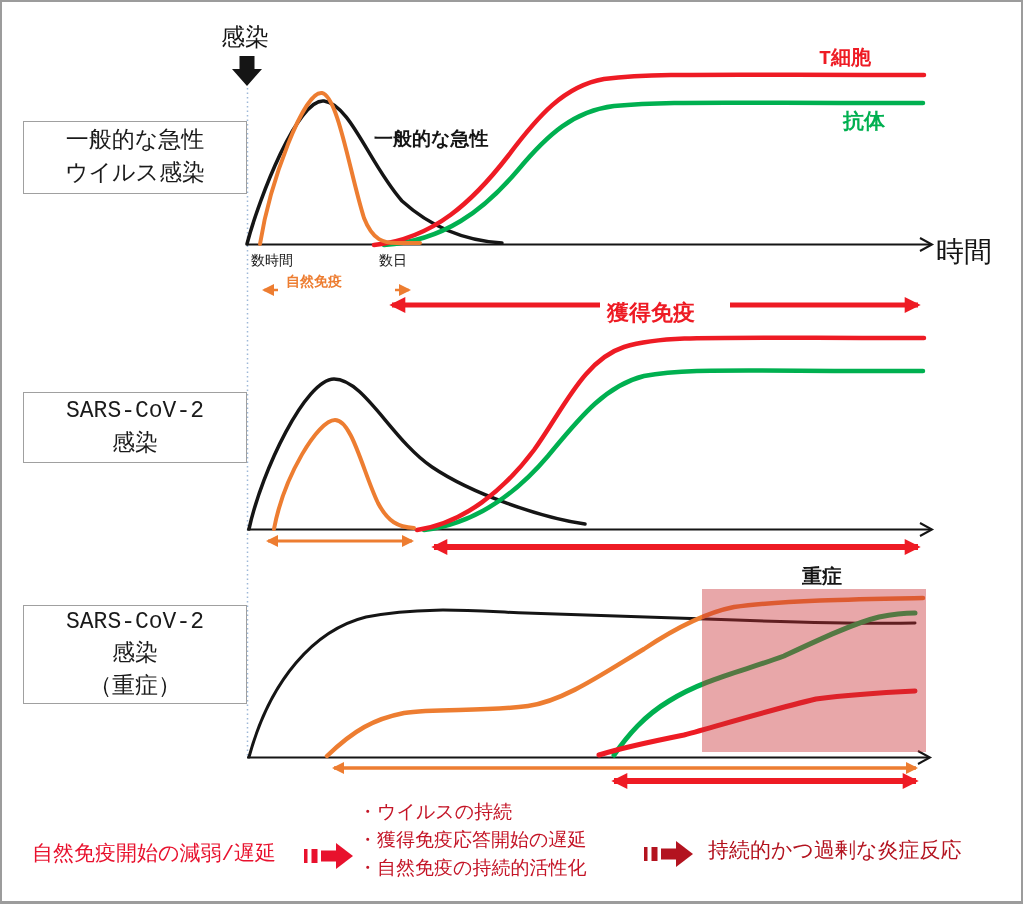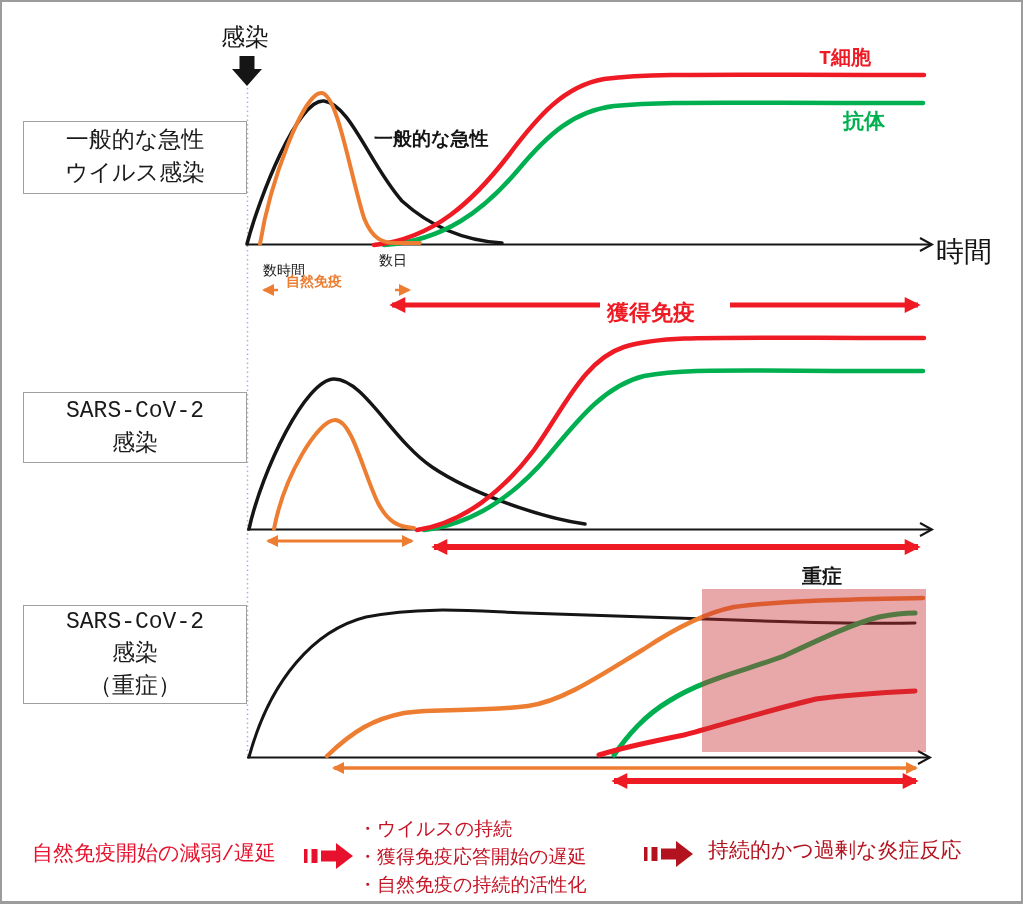--- a/index.html
+++ b/index.html
@@ -9,21 +9,21 @@
     font-family:Liberation Mono, monospace; overflow:hidden;
   }
   .abs{position:absolute; white-space:nowrap;}
   .lbl{color:#151515;}
   .bold{font-weight:700;}
   .t-orange{color:var(--orange);}
   .t-red{color:var(--red);}
   .t-green{color:var(--green);}
   .t-bright{color:var(--bright-red);}
   .t-dark{color:var(--dark-red);}
-  .t-bullet{color:var(--bullet-red);margin-top:17px;}
+  .t-bullet{color:var(--bullet-red);}
   .panel-box{
     position:absolute; left:21px; width:224px; box-sizing:border-box;
     border:1.6px solid var(--box-border); background:#fff;
     display:flex; flex-direction:column; justify-content:center; align-items:center;
     font-size:23px; line-height:1.42; color:#1a1a1a;
   }
   #svg-layer{position:absolute; left:0; top:0;}
   .bullets div{font-size:19px; line-height:28px;}
   .striped-arrow{position:absolute;}
 </style>
@@ -99,21 +99,21 @@
     <div>SARS-CoV-2</div>
     <div>感染</div>
     <div>（重症）</div>
   </div>
 
   <div class="abs lbl bold" style="left:372px; top:124px; font-size:19px;">一般的な急性</div>
   <div class="abs bold t-red" style="left:817px; top:42px; font-size:20px;">T細胞</div>
   <div class="abs bold t-green" style="left:841px; top:105px; font-size:21px;">抗体</div>
   <div class="abs lbl" style="left:934px; top:231px; font-size:28px;">時間</div>
 
-  <div class="abs lbl" style="left:249px; top:260px; font-size:14px;margin-left:12px;">数時間</div>
+  <div class="abs lbl" style="left:249px; top:250px; font-size:14px;">数時間</div>
   <div class="abs lbl" style="left:377px; top:250px; font-size:14px;text-align:right;">数日</div>
 
   <div class="abs bold t-orange" style="left:284px; top:271px; font-size:14px;">自然免疫</div>
   <div class="abs bold t-red" style="left:605px; top:296px; font-size:22px;">獲得免疫</div>
 
   <div class="abs lbl bold" style="left:800px; top:561px; font-size:20px;">重症</div>
 
   <div class="abs t-bright" style="left:30px; top:837px; font-size:21px;">自然免疫開始の減弱/遅延</div>
 
   <svg class="striped-arrow" style="left:302px; top:839px;" width="50" height="30" viewBox="0 0 50 30">

